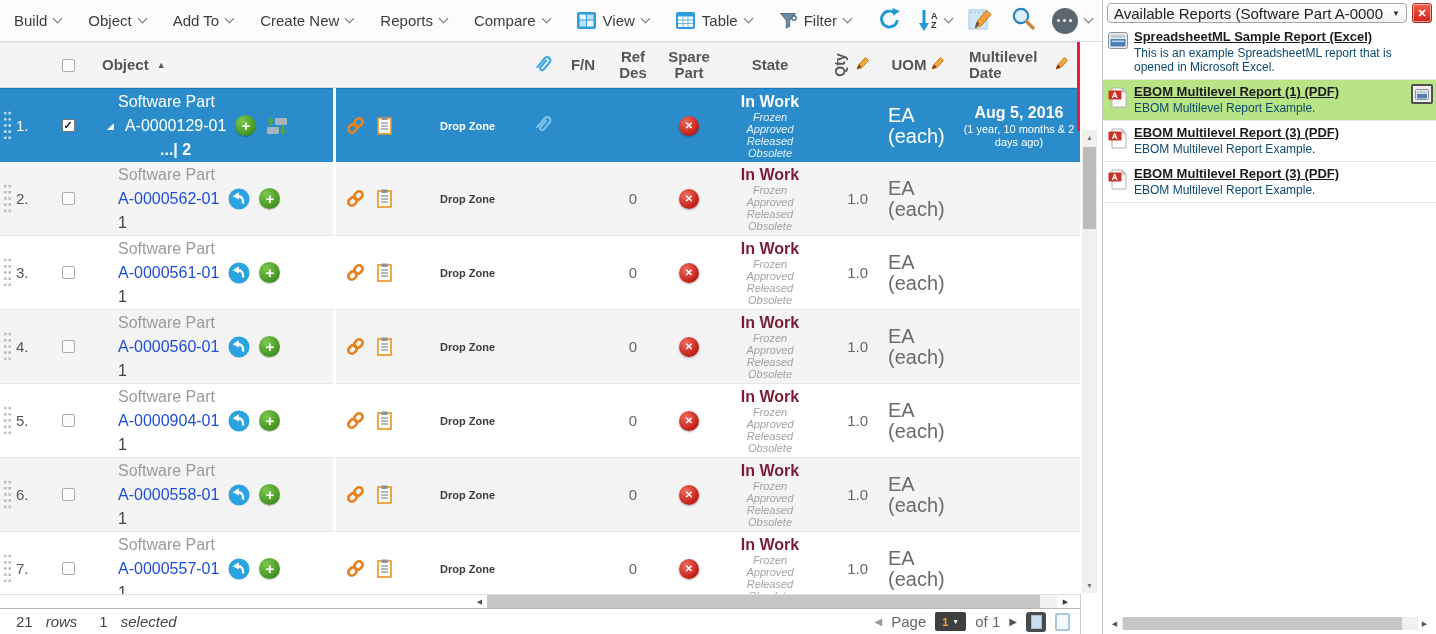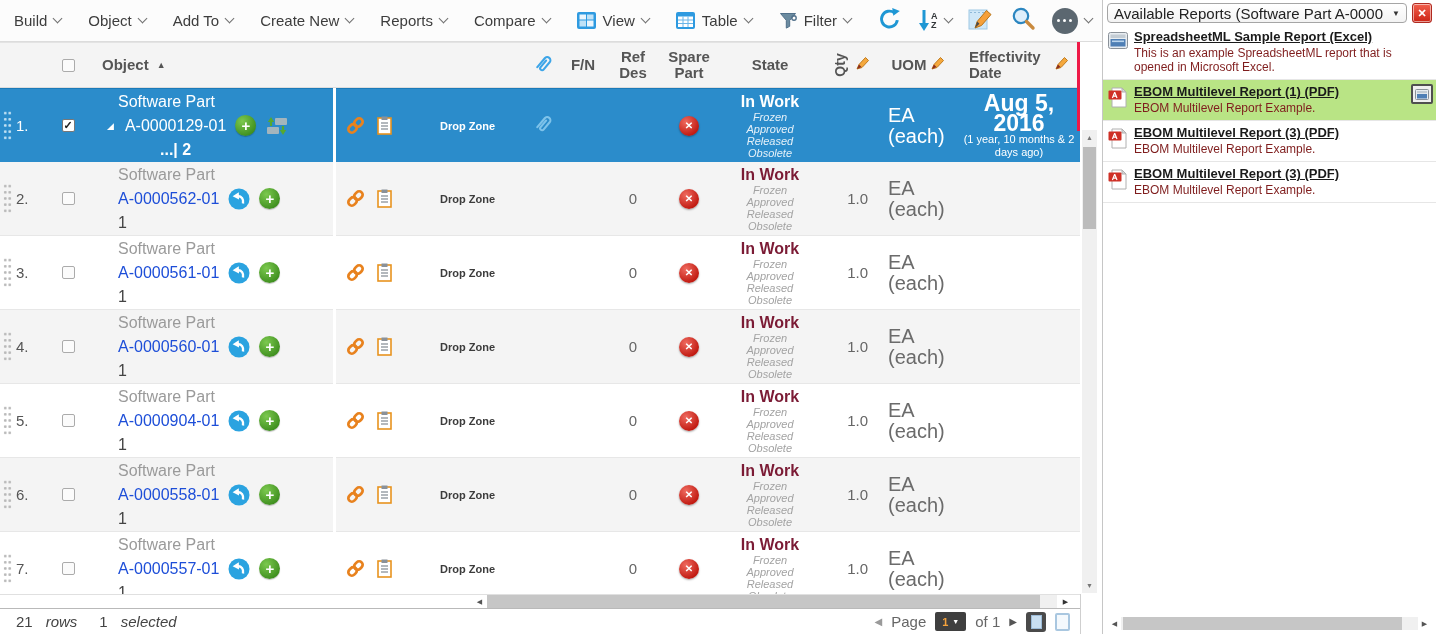--- a/index.html
+++ b/index.html
@@ -77,21 +77,21 @@
   .sel .c-refdes, .sel .c-qty { color:#fff; }
   .c-state { flex-direction:column; justify-content:center; text-align:center; }
   .state-main { font-size:16px; font-weight:bold; color:#7b1b35; line-height:19px; }
   .state-sub { font-size:11px; font-style:italic; color:#a3a3a3; line-height:12px; }
   .sel .state-main { color:#fff; }
   .sel .state-sub { color:rgba(255,255,255,.88); }
   .c-uom { flex-direction:column; align-items:flex-start; justify-content:center; padding-left:10px;
            font-size:20px; color:#6b6b6b; line-height:21px; }
   .sel .c-uom { color:#fff; }
   .c-eff { flex-direction:column; justify-content:center; text-align:center; color:#fff; }
-  .eff-date { font-size:23px; font-weight:bold; line-height:20px; }
+  .eff-date { font-size:16px; font-weight:bold; line-height:20px; }
   .eff-ago { font-size:11px; line-height:13px; }
   .obj-divider { position:absolute; left:333px; top:88px; width:3px; height:506px; background:#fff; z-index:4; }
   .red-line { position:absolute; left:1077px; top:42px; width:3px; height:89px; background:#ee1947; z-index:6; }
   
   .vscroll { position:absolute; left:1082px; top:130px; width:15px; height:463px; background:#f0f0f0; }
   .vs-up, .vs-down { position:absolute; left:0; width:15px; height:15px; display:flex; align-items:center; justify-content:center;
                      font-size:7px; color:#777; cursor:pointer; }
   .vs-up { top:0; } .vs-down { bottom:0; }
   .vs-thumb { position:absolute; left:1px; top:17px; width:13px; height:82px; background:#bcbcbc; cursor:grab; }
   .hscroll { position:absolute; left:0; top:594px; width:1080px; height:14px; background:#fff; border-top:1px solid #e0e0e0; }
@@ -121,21 +121,21 @@
   .rep-select { flex:1; height:20px; border:1px solid #a5a5a5; border-radius:4px; background:linear-gradient(#fff,#f3f3f3);
                 display:flex; align-items:center; padding:0 6px; font-size:15px; color:#222; cursor:pointer; white-space:nowrap; overflow:hidden;}
   .rep-select .sc { margin-left:4px; font-size:8px; color:#333; }
   .panel-close { width:20px; height:20px; border-radius:3px; background:linear-gradient(#f2604d,#cc2415);
                  border:1px solid #b02a20; box-shadow:inset 0 0 0 1px rgba(255,255,255,.55);
                  color:#fff; font-weight:bold; font-size:11px; display:flex; align-items:center; justify-content:center; cursor:pointer; }
   .rep-item { position:relative; padding:4px 26px 5px 31px; border-bottom:1px solid #e6e6e6; cursor:pointer; }
   .rep-item.hl { background:#b9e485; }
   .rep-ico { position:absolute; left:5px; top:7px; }
   .rep-title { font-size:13px; font-weight:bold; color:#1a1a1a; text-decoration:underline; line-height:16px; }
-  .rep-desc { font-size:12px; color:#7f1d1d; line-height:14px; margin-top:1px; }
+  .rep-desc { font-size:12px; color:#0c4a6e; line-height:14px; margin-top:1px; }
   .rep-open { position:absolute; right:3px; top:4px; width:22px; height:20px; border:2px solid #4f4f4f; background:#efefef;
               border-radius:2px; display:flex; align-items:center; justify-content:center; cursor:pointer; }
   .panel-hscroll { position:absolute; left:5px; right:5px; bottom:3px; height:15px; display:flex; align-items:center; }
   .ph-arrow { width:13px; font-size:7px; color:#555; text-align:center; cursor:pointer; }
   .ph-track { flex:1; height:13px; background:#f0f0f0; position:relative; }
   .ph-thumb { position:absolute; left:2px; top:0; width:94%; height:13px; background:#c6c6c6; cursor:grab; }
 </style>
 </head>
 <body>
 
@@ -293,21 +293,21 @@
   <div class="th">
     <span>UOM</span>
     <span class="hpencil">
       <svg width="15" height="15">
           <path d="M2 13 L4 8.5 L10.5 1.5 L13.5 4.5 L7 11.5 Z" fill="#f5a83c" stroke="#c07c20"></path>
           <path d="M2 13 L4 8.5 L6.5 11 Z" fill="#8a2c20"></path>
         </svg>
     </span>
   </div>
   <div class="th">
-    <span style="width:82px; text-align:left;">Effectivity Date</span>
+    <span style="width:82px; text-align:left;">Multilevel Date</span>
     <span class="hpencil">
       <svg width="15" height="15">
           <path d="M2 13 L4 8.5 L10.5 1.5 L13.5 4.5 L7 11.5 Z" fill="#f5a83c" stroke="#c07c20"></path>
           <path d="M2 13 L4 8.5 L6.5 11 Z" fill="#8a2c20"></path>
         </svg>
     </span>
   </div>
 </div>
 
 <div class="rows-wrap" id="rows-host">

